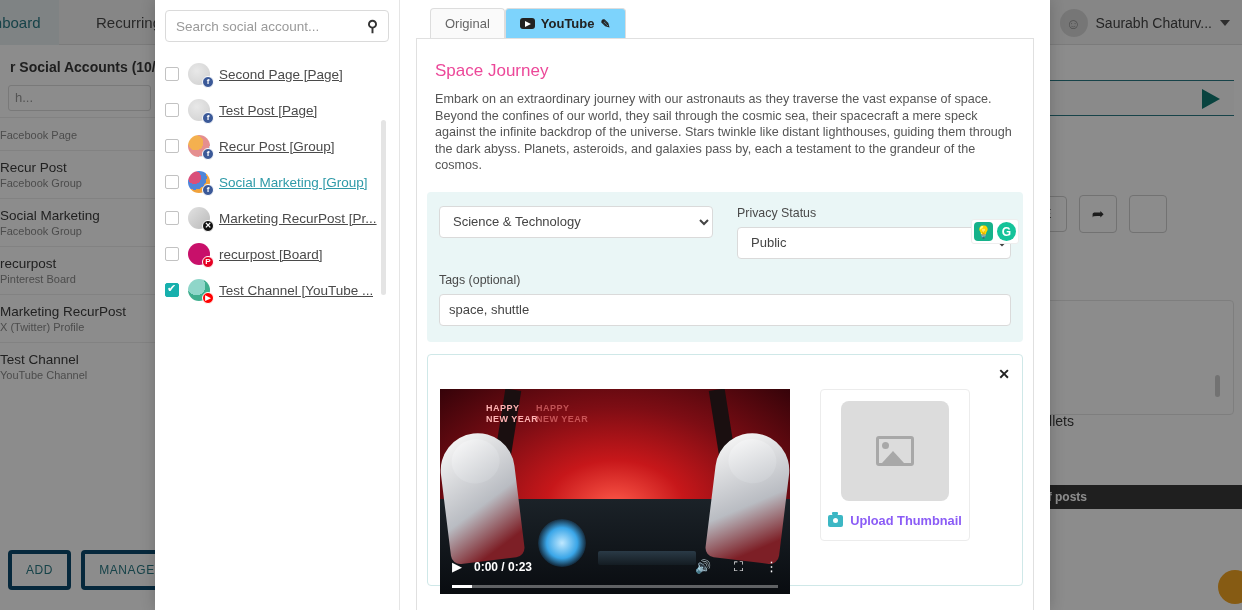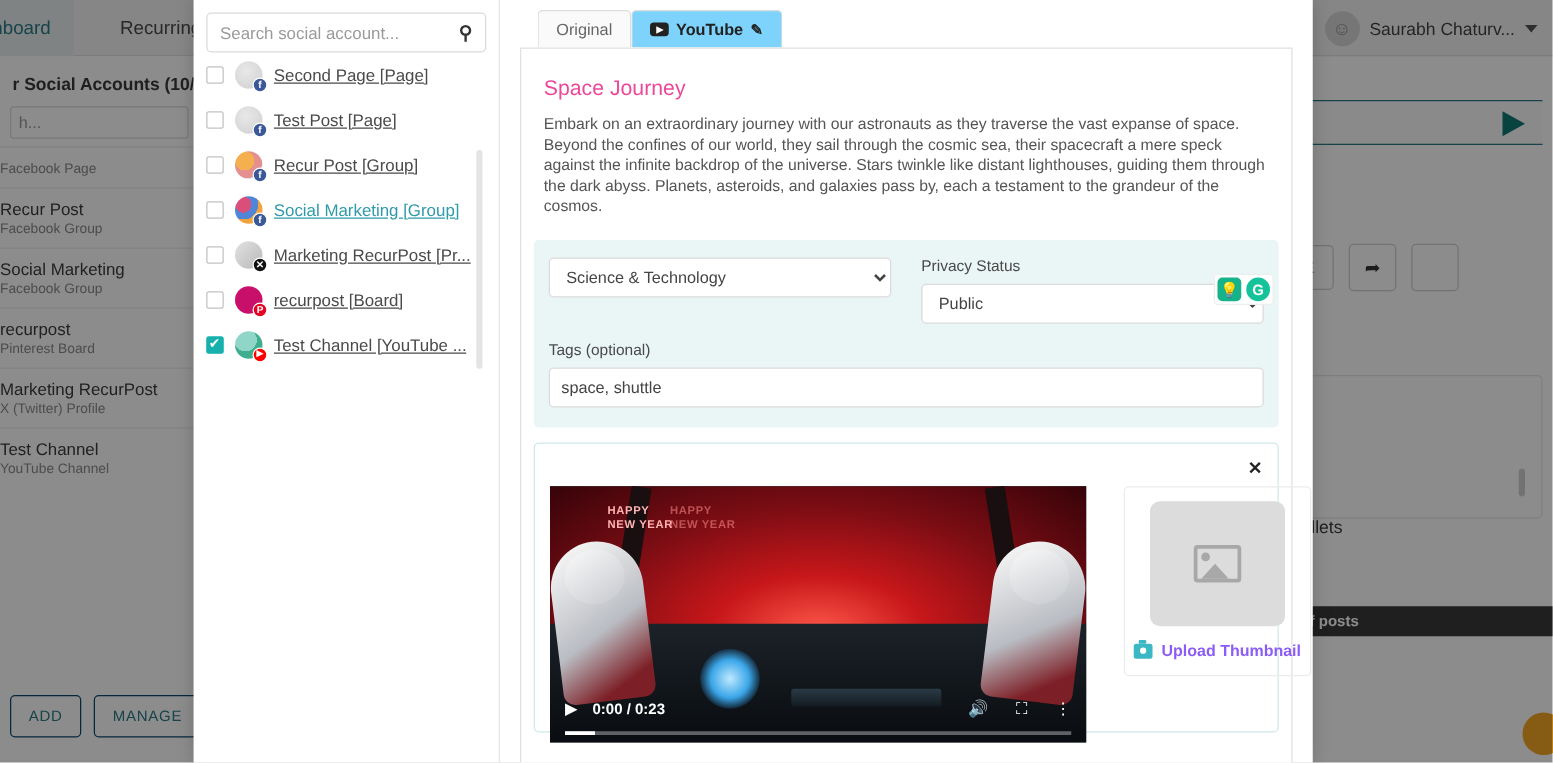--- a/index.html
+++ b/index.html
@@ -54,21 +54,21 @@
   .bg-acct {
     border-top: 1px solid #ededed; padding: 9px 8px 9px 0; white-space: nowrap;
   }
   .bg-acct-name { font-size: 13.5px; color: #3c3c3c; }
   .bg-acct-sub { font-size: 11px; color: #8b8b8b; margin-top: 2px; }
   .bg-left-btns {
     position: absolute; bottom: 20px; left: 0; right: 0;
     display: flex; gap: 10px; padding: 0 8px;
   }
   .bg-btn-outline {
-    border: 1px solid #0c4a6e; color: #2a7a85; border-radius: 4px;
+    border: 4px solid #0c4a6e; color: #2a7a85; border-radius: 4px;
     font-size: 12px; letter-spacing: .6px; padding: 9px 14px; white-space: nowrap;
   }
 
   
   .bg-right { position: absolute; left: 1050px; top: 45px; right: 0; bottom: 0; }
   .bg-compose {
     position: absolute; left: -10px; top: 35px; right: 8px; height: 36px;
     border-top: 1px solid #2a7a85; border-bottom: 1px solid #2a7a85;
     background: #fbfbfb;
   }
@@ -120,21 +120,21 @@
     display: flex;
   }
 
   
   .acct-col {
     width: 245px; border-right: 1px solid #e5e5e5; background: #fff;
     position: relative; padding: 10px; flex: none;
   }
   .search-wrap {
     height: 32px; border: 1px solid #dadada; border-radius: 4px;
-    display: flex; align-items: center; padding: 0 10px; 
+    display: flex; align-items: center; padding: 0 10px; margin-bottom: 14px;
   }
   .search-wrap input {
     border: none; outline: none; flex: 1; font-size: 13.5px; color: #555;
     font-family: "Liberation Sans", sans-serif; background: transparent;
   }
   .search-wrap input::placeholder { color: #9a9a9a; }
   .search-icon { color: #333; font-size: 15px; font-weight: bold; }
 
   .acct-list { position: relative; }
   .acct-row {
@@ -234,22 +234,22 @@
   .media-box {
     margin: 12px 10px 0 10px; border: 1px solid #cfe8e8; background: #fff;
     border-radius: 4px; position: relative; height: 232px; padding: 12px;
   }
   .close-x {
     position: absolute; right: 12px; top: 12px; font-size: 14px; color: #222;
     font-weight: bold; line-height: 1;
   }
   .media-row { display: flex; gap: 30px; margin-top: 22px; }
   .video {
-    width: 429px; height: 205px; position: relative; overflow: hidden;
-    background: #000000; flex: none;
+    width: 350px; height: 205px; position: relative; overflow: hidden;
+    background: #4c1d95; flex: none;
   }
   .vid-sky {
     position: absolute; inset: 0 0 42% 0;
     background: radial-gradient(ellipse at 50% 100%, #ff5a4a 0%, #c7171a 28%, #7d0d14 60%, #350309 100%);
   }
   .vid-dash {
     position: absolute; left: 0; right: 0; bottom: 0; height: 46%;
     background: linear-gradient(#1b2228, #090c10);
   }
   .vid-hud {

